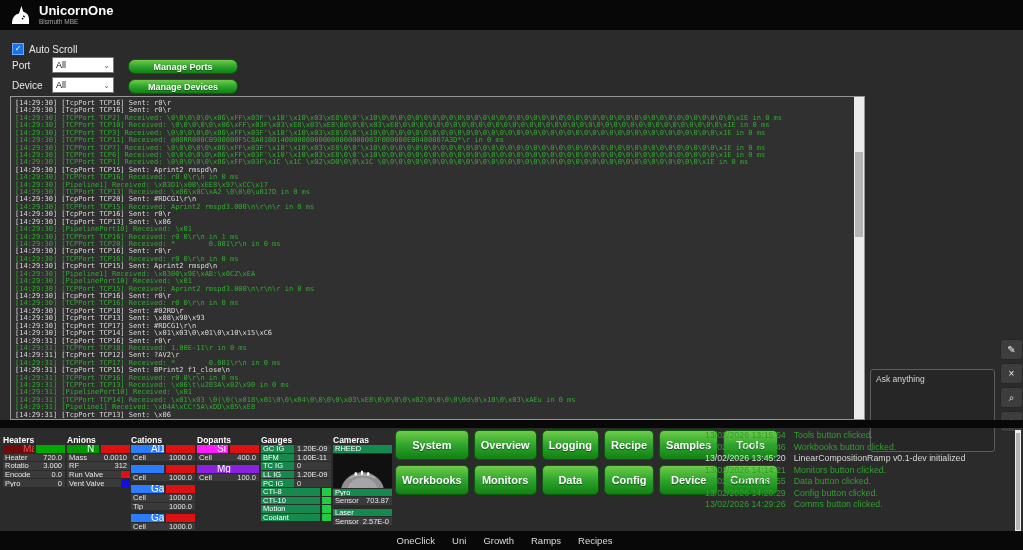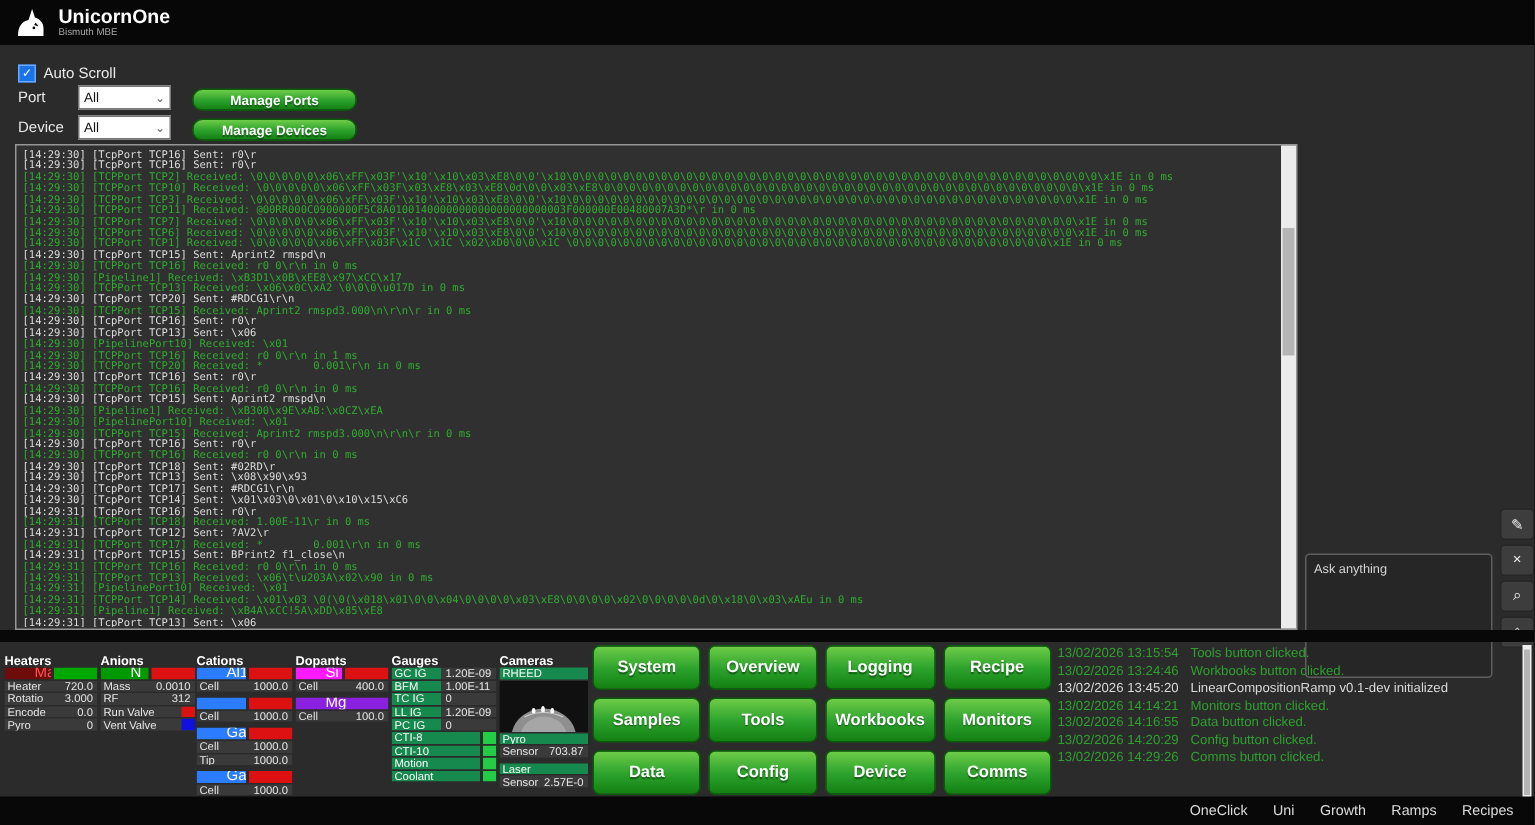--- a/index.html
+++ b/index.html
@@ -42,21 +42,21 @@
           padding:4px 5px;box-sizing:border-box;resize:none;outline:none;
           font-family:"Liberation Sans",sans-serif;margin-top:32px;}
   .askbox::placeholder{color:#d5d5d5;opacity:1;}
   .askicons{position:absolute;left:1000px;top:339px;width:21px;}
   .askicon{width:21px;height:19px;margin-bottom:3px;background:#3d3d3d;border:1px solid #272727;
            border-radius:3px;color:#eee;font-size:10px;display:flex;align-items:center;
            justify-content:center;}
   
   .sep1{position:absolute;left:0;top:420px;width:100%;height:8px;background:#080808;}
   .footer{position:absolute;left:0;top:531px;width:100%;height:19px;background:#080808;
-          display:flex;justify-content:flex-end;align-items:center;gap:17px;
+          display:flex;justify-content:center;align-items:center;gap:17px;
           padding-right:14px;box-sizing:border-box;}
   .flink{color:#dcdcdc;font-size:9.5px;}
   
   .panel{position:absolute;top:433px;height:103px;overflow:hidden;font-size:7.5px;color:#e6e6e6;}
   #p-heaters{left:3px;width:62px;}  #p-anions{left:67px;width:63px;}
   #p-cations{left:131px;width:64px;} #p-dopants{left:197px;width:62px;}
   #p-gauges{left:261px;width:70px;}  #p-cameras{left:333px;width:59px;}
   .ptitle{font-size:8.5px;font-weight:bold;color:#fff;height:12px;padding-top:2px;box-sizing:border-box;}
   .prow{height:7.6px;margin-bottom:1px;display:flex;align-items:center;overflow:hidden;}
   .pbar span{padding-left:20px;font-size:10px;line-height:7.6px;}
@@ -67,21 +67,21 @@
   .v{padding-right:3px;white-space:nowrap;}
   .pgap{height:3px;}
   .glabel{width:33px;flex:none;height:100%;display:flex;align-items:center;padding-left:2px;
           box-sizing:border-box;background:#15894e;color:#fff;white-space:nowrap;}
   .gval{flex:1;height:100%;display:flex;align-items:center;background:#3a3a3a;padding-left:3px;}
   .gwide{flex:1;width:auto;}
   .ghead{background:#15894e;color:#fff;padding-left:2px;}
   .rheed{width:100%;height:34px;display:block;background:#101010;margin-bottom:1px;}
   
   .navgrid{position:absolute;left:395px;top:430px;width:306px;height:100px;display:grid;
-           grid-template-columns:repeat(4,1fr);grid-template-rows:repeat(3,1fr);gap:5px 5px;}
+           grid-template-columns:repeat(6,1fr);grid-template-rows:repeat(3,1fr);gap:5px 5px;}
   .navbtn{border-radius:5px;font-size:11px;}
   
   .eventlog{position:absolute;left:705px;top:430px;width:308px;height:104px;overflow:hidden;
             font-size:8.8px;line-height:11.5px;white-space:nowrap;}
   .eline.action{color:#2fa02f;} .eline.info{color:#d8d8d8;}
   .etime{margin-right:8px;}
   .escroll{position:absolute;right:2px;top:430px;width:6px;height:104px;background:#efefef;}
   .ethumb{position:absolute;left:1px;right:1px;top:3px;bottom:4px;background:#b5b5b5;}
 </style>
 </head>

